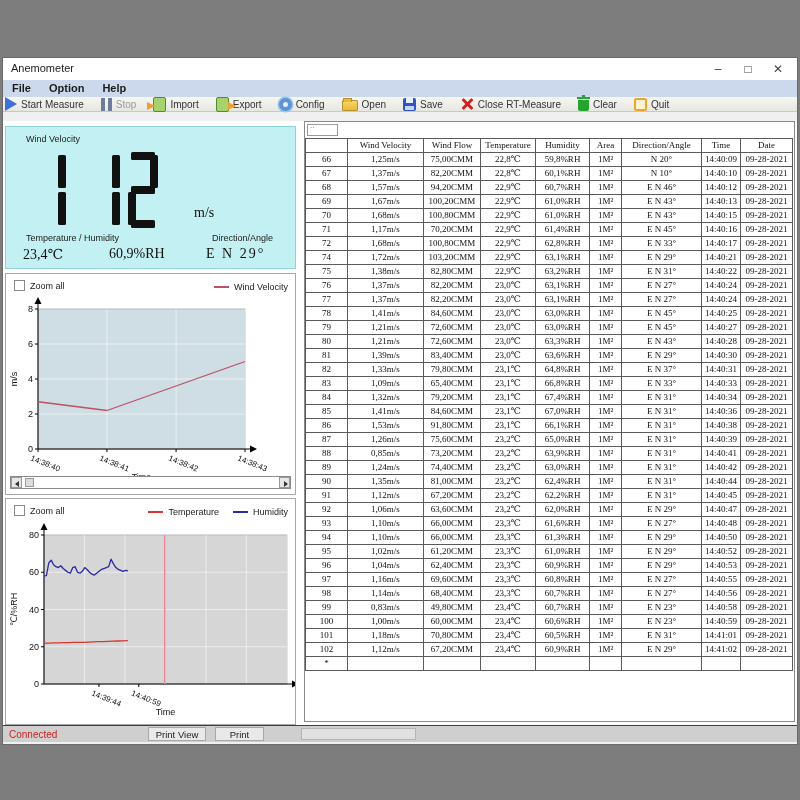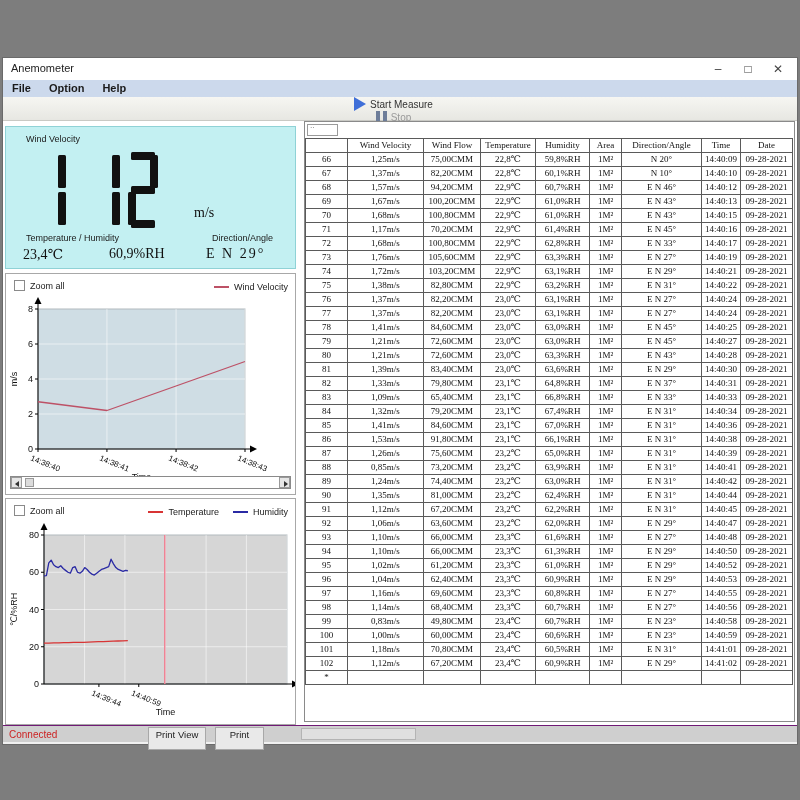--- a/index.html
+++ b/index.html
@@ -12,23 +12,23 @@
               border-bottom:1px solid #e4e4e4; }
   .titlebar .title { position:absolute; left:8px; top:4px; font-size:11px; color:#222; }
   .winctrl { position:absolute; right:4px; top:0; height:22px; display:flex; }
   .winctrl span { width:30px; height:22px; text-align:center; line-height:22px;
                   font-size:12px; color:#444; cursor:default; }
   
   .menubar { position:absolute; left:0; top:22px; right:0; height:17px; background:#ccd9ec;
              display:flex; align-items:center;font-weight:bold; }
   .menubar .mitem { font-size:11px; color:#1a1a1a; padding:0 9px; line-height:17px; }
   
-  .toolbar { position:absolute; left:0; top:39px; right:0; height:24px;
+  .toolbar { position:absolute; left:0; top:39px; right:0; height:15px;
              background:linear-gradient(#f6f6f2,#e7e7e2); border-bottom:1px solid #c9c9c4;
-             display:flex; align-items:center; padding-left:0;flex-direction:column; }
+             display:flex; align-items:center; padding-left:0; }
   .tbtn { display:flex; align-items:center; gap:4px; margin-right:13px; height:20px;
           padding:0 2px; font-size:10px; color:#333; white-space:nowrap; }
   .tbtn.disabled { color:#9a9a9a; }
   .tbicon { display:inline-block; position:relative; }
   .i-play { width:0; height:0; border-left:12px solid #3f6fd8; border-top:7px solid transparent; border-bottom:7px solid transparent; }
   .i-pause { width:4px; height:13px; background:#6d7d99; box-shadow:7px 0 0 #6d7d99; margin-right:7px; }
   .i-import,.i-export { width:13px; height:15px; background:#a6d36e; border:1px solid #528a2c; border-radius:2px; }
   .i-import::before { content:""; position:absolute; left:-7px; top:4px; width:0; height:0;
       border-left:8px solid #f0a02c; border-top:4px solid transparent; border-bottom:4px solid transparent; }
   .i-export::after { content:""; position:absolute; right:-8px; top:4px; width:0; height:0;
@@ -87,21 +87,21 @@
             font-size:7px; color:#777; line-height:6px; padding-left:2px; }
   #datatable { position:absolute; left:0; top:16px; border-collapse:collapse; table-layout:fixed;
                font-family:"Liberation Serif","DejaVu Serif",serif; font-size:9px; color:#111; }
   #datatable td,#datatable th { border:1px solid #5a5a5a; height:13.8px; padding:0 1px;
                text-align:center; font-weight:normal; overflow:hidden; white-space:nowrap; line-height:13px; }
   #datatable tr.hdr th { border-top:1px solid #5a5a5a; }
   
   .statusbar { position:absolute; left:0; bottom:2px; right:0; height:17px; background:#cfcfcf;
                border-top:1px solid #701a75; }
   .conn { position:absolute; left:6px; top:3px; font-size:10px; color:#cc2222; }
-  .sbtn { position:absolute; top:1px; height:23px; background:#e9e9e9; border:1px solid #a8a8a8;
+  .sbtn { position:absolute; top:1px; height:14px; background:#e9e9e9; border:1px solid #a8a8a8;
           font-size:9.5px; color:#222; text-align:center; line-height:13px; }
   .sbtn.pv { left:145px; width:58px; } .sbtn.pr { left:212px; width:49px; }
   .spanel { position:absolute; left:298px; top:2px; width:115px; height:12px; background:#e0e0e0; border:1px solid #b4b4b4; }
 </style>
 </head>
 <body>
 
 <div class="window">
   <div class="titlebar">
     <span class="title">Anemometer</span>
@@ -390,31 +390,20 @@
               <td>1,68m/s</td>
               <td>100,80CMM</td>
               <td>22,9℃</td>
               <td>62,8%RH</td>
               <td>1M²</td>
               <td>E N 33°</td>
               <td>14:40:17</td>
               <td>09-28-2021</td>
             </tr>
             <tr>
-              <td>73</td>
-              <td>1,76m/s</td>
-              <td>105,60CMM</td>
-              <td>22,9℃</td>
-              <td>63,3%RH</td>
-              <td>1M²</td>
-              <td>E N 27°</td>
-              <td>14:40:19</td>
-              <td>09-28-2021</td>
-            </tr>
-            <tr>
               <td>74</td>
               <td>1,72m/s</td>
               <td>103,20CMM</td>
               <td>22,9℃</td>
               <td>63,1%RH</td>
               <td>1M²</td>
               <td>E N 29°</td>
               <td>14:40:21</td>
               <td>09-28-2021</td>
             </tr>

